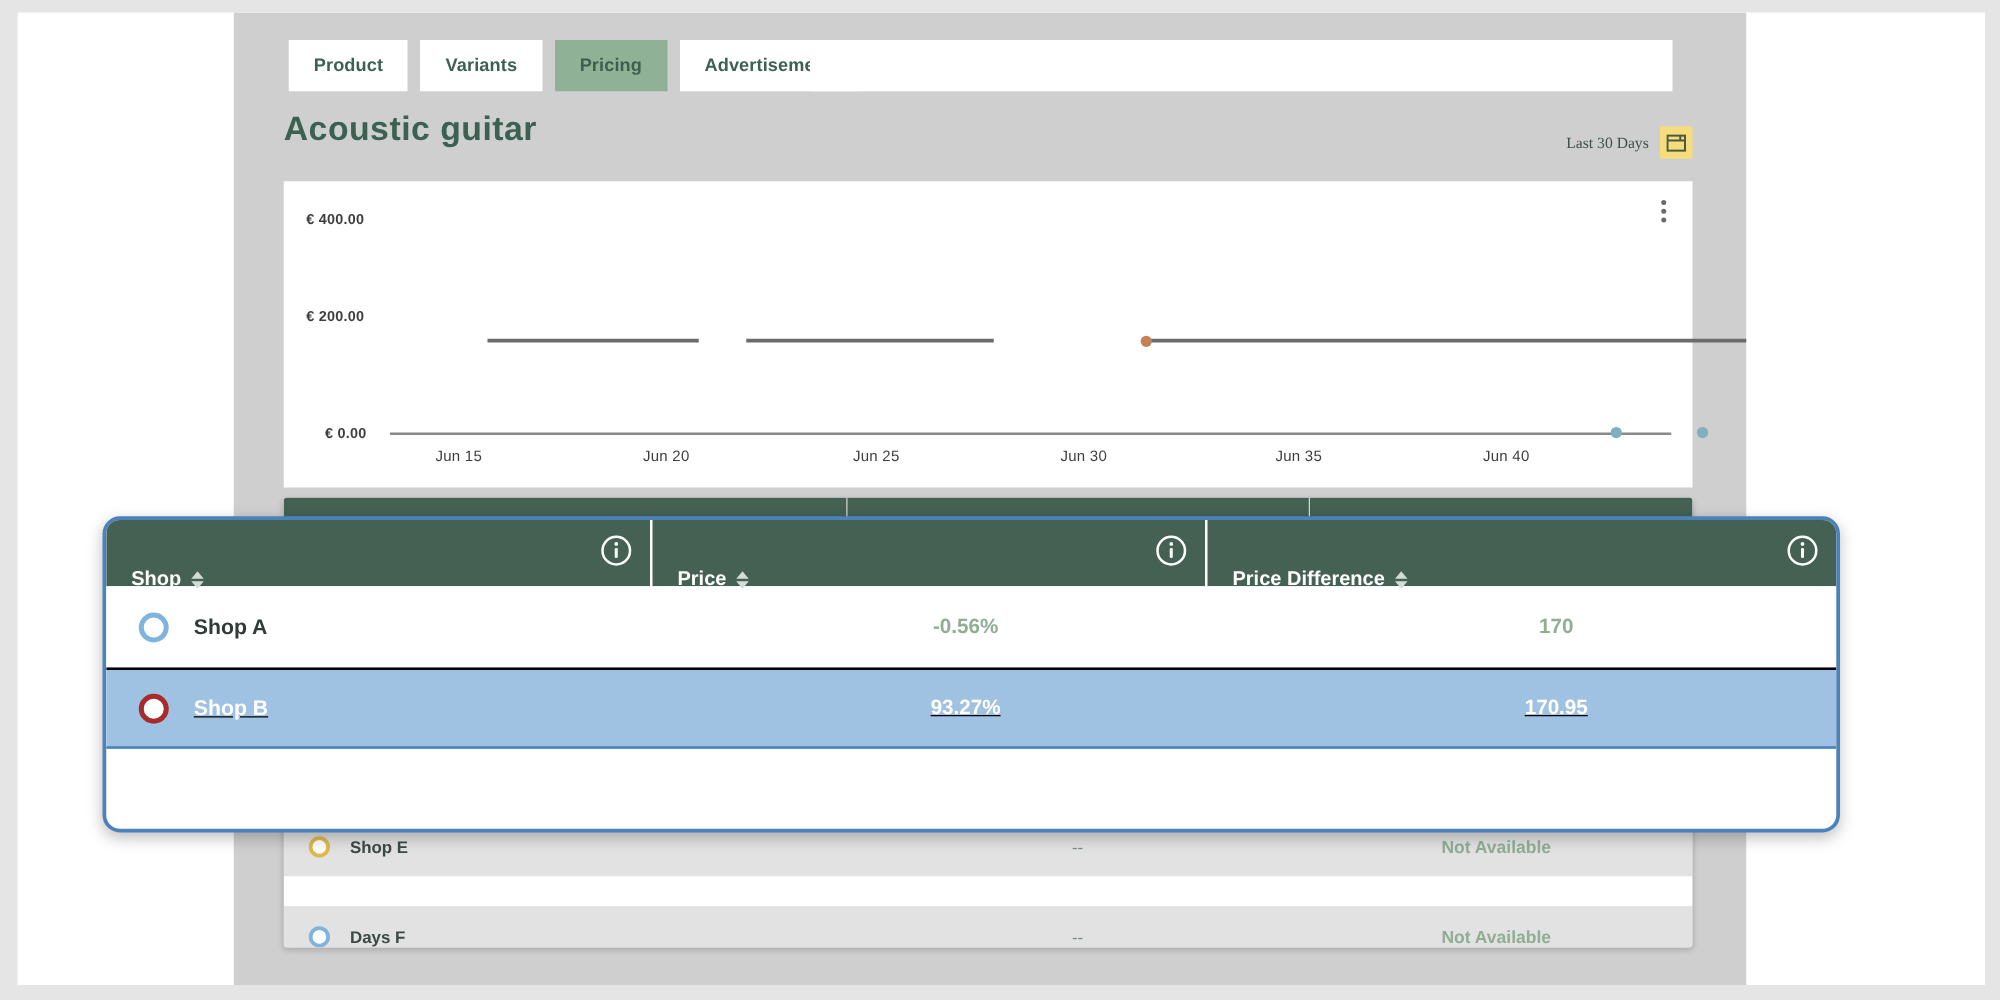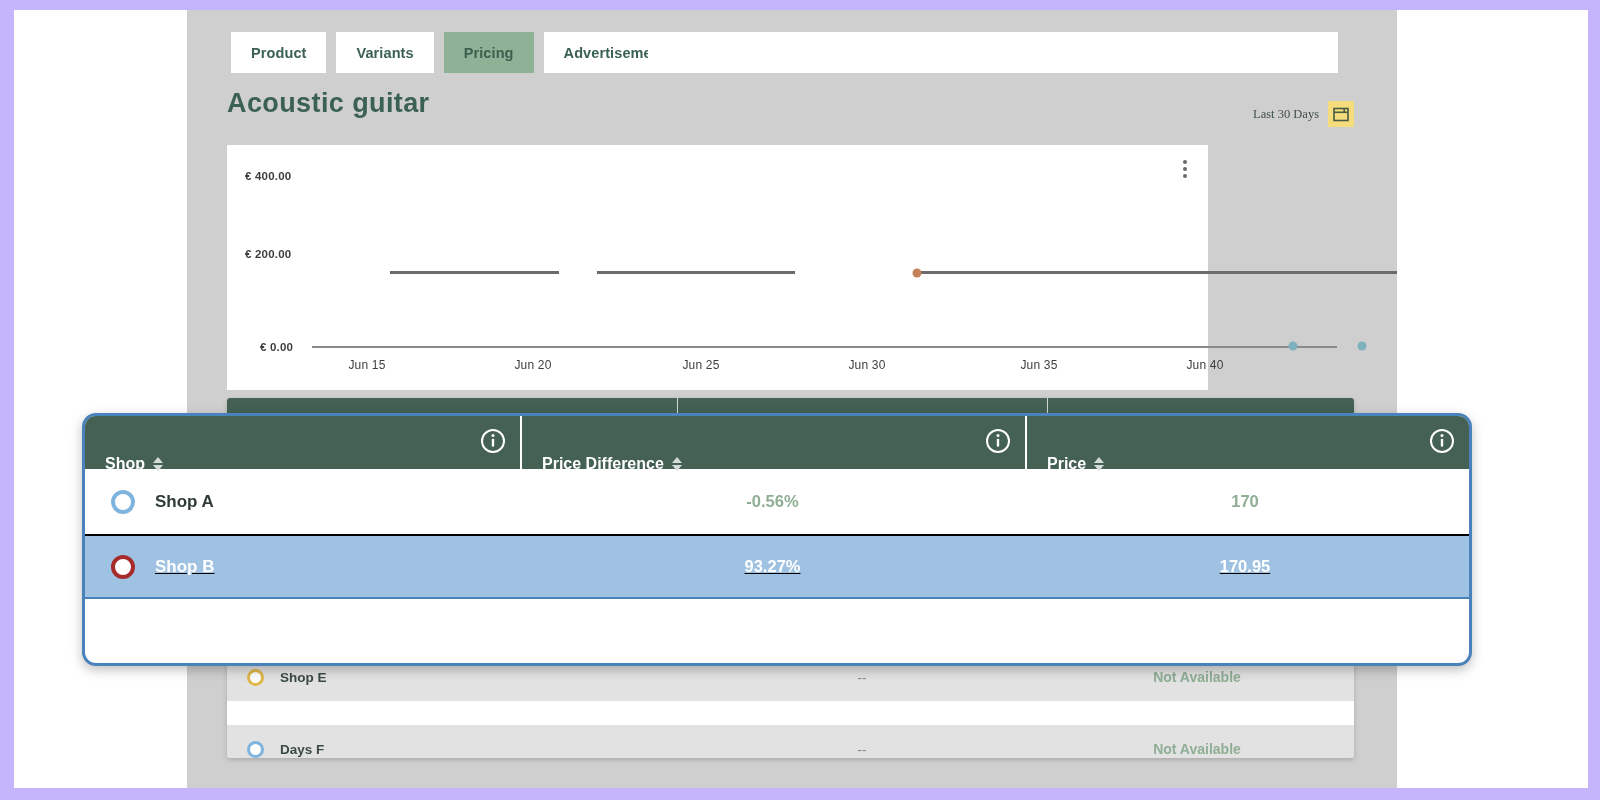--- a/index.html
+++ b/index.html
@@ -8,21 +8,21 @@
     background: #141414;
     font-family: "Liberation Sans", sans-serif;
     overflow: hidden;
   }
 
   
   #device-frame {
     position: absolute;
     left: 0; top: 0;
     width: 1600px; height: 800px;
-    background: #c4b5fd;
+    background: #e5e5e5;
     padding: 10px 12px 12px 14px;
   }
   #viewport {
     position: relative;
     width: 100%; height: 100%;
     background: #ffffff;
     overflow: hidden;
   }
 
   
@@ -93,21 +93,21 @@
     background: #f5dd7e;
     display: flex; align-items: center; justify-content: center;
     cursor: pointer;
   }
   #calendar-btn svg { display:block; }
 
   
   #chart-card {
     position: absolute;
     left: 40px; top: 135px;
-    width: 981px; height: 245px;
+    width: 1127px; height: 245px;
     background: #ffffff;
   }
   #chart-menu {
     position: absolute;
     right: 14px; top: 13px;
     width: 18px; height: 22px;
     display: flex; flex-direction: column;
     align-items: center; justify-content: space-between;
     padding: 2px 0;
     cursor: pointer;
@@ -363,53 +363,53 @@
           </span>
           <span class="info">
             <svg width="26" height="26" viewBox="0 0 26 26">
                 <circle cx="13" cy="13" r="11" fill="none" stroke="#ffffff" stroke-width="2"></circle>
                 <circle cx="13" cy="7.6" r="1.5" fill="#ffffff"></circle>
                 <rect x="11.8" y="10.8" width="2.4" height="8" rx="1" fill="#ffffff"></rect>
               </svg>
           </span>
         </div>
 
+        <div class="oh-col" style="flex:1;">
+          <span class="oh-title">
+            <span>Price</span>
+            <span class="sorter">
+                <i class="up"></i>
+                <i class="dn"></i>
+              </span>
+          </span>
+          <span class="info">
+            <svg width="26" height="26" viewBox="0 0 26 26">
+                <circle cx="13" cy="13" r="11" fill="none" stroke="#ffffff" stroke-width="2"></circle>
+                <circle cx="13" cy="7.6" r="1.5" fill="#ffffff"></circle>
+                <rect x="11.8" y="10.8" width="2.4" height="8" rx="1" fill="#ffffff"></rect>
+              </svg>
+          </span>
+        </div>
+
         <div class="oh-col" style="width:505px;">
           <span class="oh-title">
             <span>Price Difference</span>
             <span class="sorter">
                 <i class="up"></i>
                 <i class="dn"></i>
               </span>
           </span>
           <span class="info">
             <svg width="26" height="26" viewBox="0 0 26 26">
                 <circle cx="13" cy="13" r="11" fill="none" stroke="#ffffff" stroke-width="2"></circle>
                 <circle cx="13" cy="7.6" r="1.5" fill="#ffffff"></circle>
                 <rect x="11.8" y="10.8" width="2.4" height="8" rx="1" fill="#ffffff"></rect>
               </svg>
           </span>
         </div>
-
-        <div class="oh-col" style="flex:1;">
-          <span class="oh-title">
-            <span>Price</span>
-            <span class="sorter">
-                <i class="up"></i>
-                <i class="dn"></i>
-              </span>
-          </span>
-          <span class="info">
-            <svg width="26" height="26" viewBox="0 0 26 26">
-                <circle cx="13" cy="13" r="11" fill="none" stroke="#ffffff" stroke-width="2"></circle>
-                <circle cx="13" cy="7.6" r="1.5" fill="#ffffff"></circle>
-                <rect x="11.8" y="10.8" width="2.4" height="8" rx="1" fill="#ffffff"></rect>
-              </svg>
-          </span>
-        </div>
       </div>
 
       <div class="ov-row">
         <div class="c-shop">
           <span class="radio" style="border:4px solid #7fb4de;"></span>
           <span class="ov-shop-name">Shop A</span>
         </div>
         <div class="c-diff">
           <span class="ov-val">-0.56%</span>
         </div>

